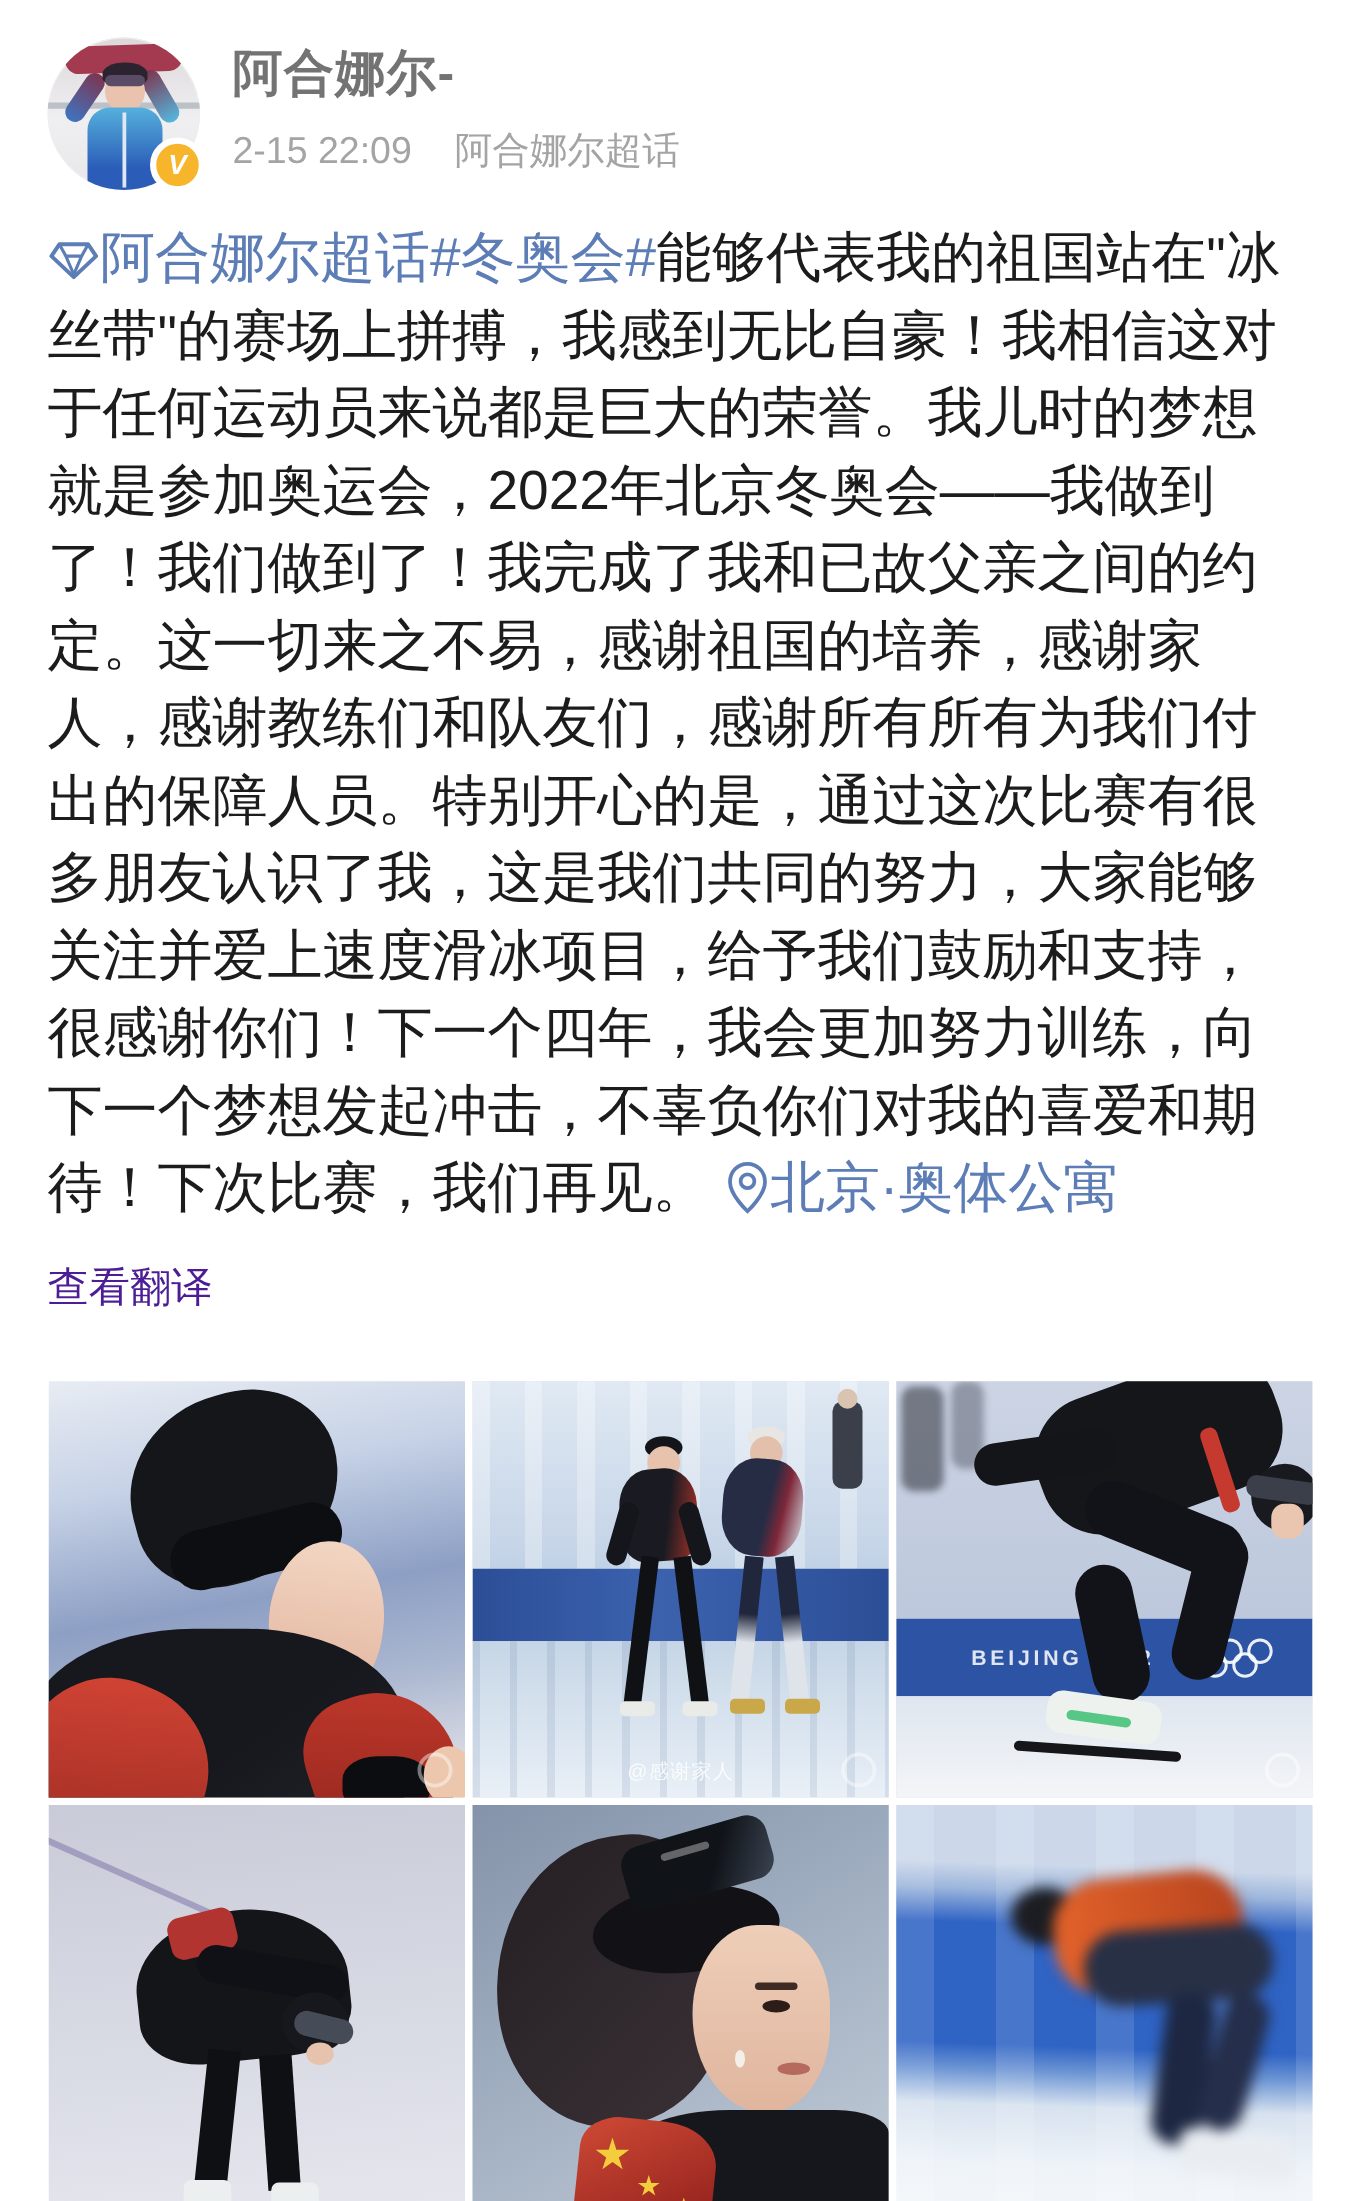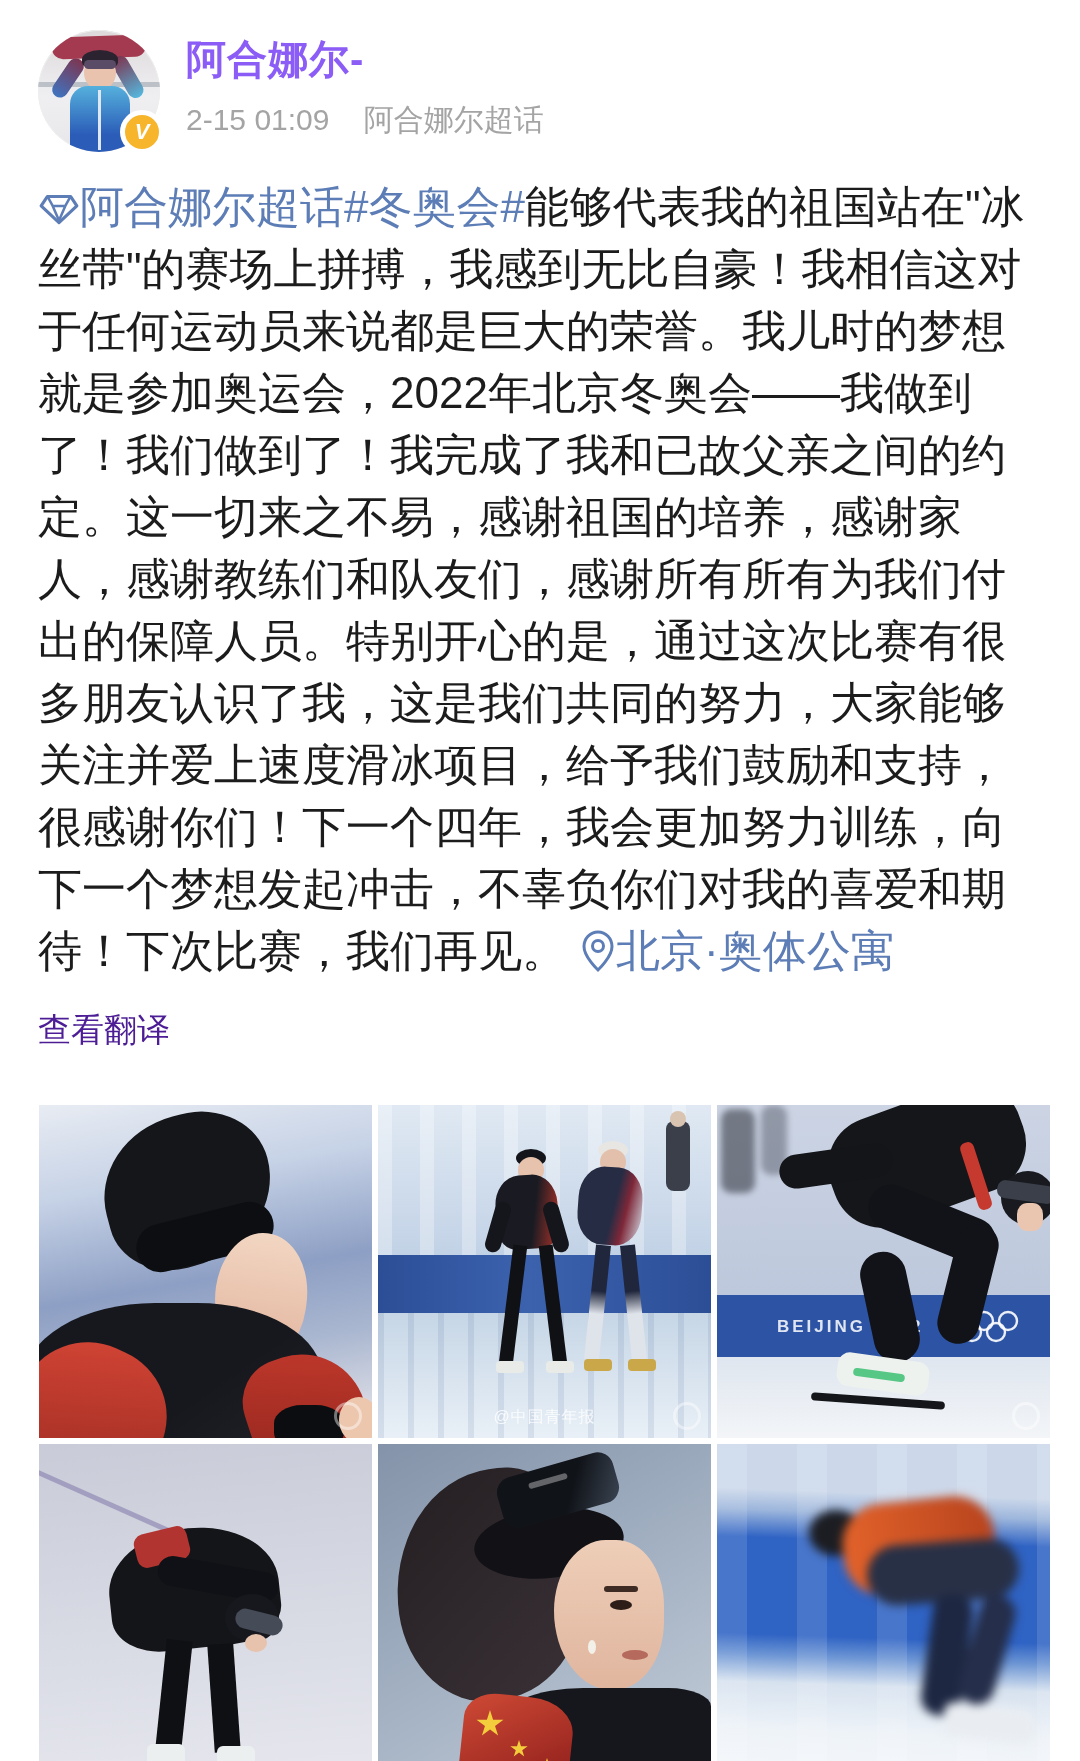--- a/index.html
+++ b/index.html
@@ -17,21 +17,21 @@
   .av-head{position:absolute;top:26px;left:46px;width:32px;height:34px;border-radius:50%;background:#e9c3ae;}
   .av-hair{position:absolute;top:20px;left:44px;width:36px;height:18px;border-radius:50% 50% 30% 30%;background:#2b2430;}
   .av-goggle{position:absolute;top:30px;left:46px;width:32px;height:9px;border-radius:5px;background:#5a4c66;}
   .av-body{position:absolute;top:56px;left:32px;width:60px;height:70px;border-radius:18px 18px 0 0;
     background:linear-gradient(180deg,#55b0dc 0%,#2b5cb8 70%);}
   .av-zip{position:absolute;top:60px;left:60px;width:3px;height:60px;background:#dfe8f2;}
   .v-badge{position:absolute;right:-4px;bottom:-2px;width:34px;height:34px;border-radius:50%;
     background:#f7b52c;border:5px solid #fff;color:#fff;font-weight:bold;font-style:italic;
     display:flex;align-items:center;justify-content:center;font-size:22px;}
   .header-text{margin-left:26px;padding-top:4px;}
-  .username{font-size:40px;line-height:50px;color:#8b5cf6;font-weight:600;letter-spacing:1px;}
+  .username{font-size:40px;line-height:50px;color:#737373;font-weight:600;letter-spacing:1px;}
   .meta{margin-top:16px;font-size:30px;color:#a4a4a4;}
   .meta .src{margin-left:26px;color:#a4a4a4;}
   
   .post-body{margin:24px 34px 0 38px;font-size:44px;line-height:62px;color:#1c1c1c;word-break:break-all;}
   .blue{color:#5d7db6;text-decoration:none;}
   .st-icon svg,.loc-icon svg{vertical-align:-7px;}
   .loc-link{margin-left:14px;text-align:center;}
   .translate{margin:26px 38px 0;font-size:33px;color:#4c1d95;}
   
   .grid{margin:52px 30px 0 39px;display:grid;grid-template-columns:repeat(3,333px);gap:6px;}
@@ -149,21 +149,21 @@
       <div class="av-hair"></div>
       <div class="av-goggle"></div>
       <div class="av-body"></div>
       <div class="av-zip"></div>
     </div>
     <div class="v-badge">V</div>
   </div>
   <div class="header-text">
     <div class="username">阿合娜尔-</div>
     <div class="meta">
-      <span>2-15 01:09</span>
+      <span>2-15 22:09</span>
       <span class="src">阿合娜尔超话</span>
     </div>
   </div>
 </div>
 
 <div class="post-body">
   <span class="blue"><span class="st-icon"><svg width="42" height="42" viewBox="0 0 40 40">
           <path d="M9 9 h22 l6 9 -17 16 -17 -16 z" fill="none" stroke="#5d7db6" stroke-width="3" stroke-linejoin="round"></path>
           <path d="M9 9 l5 9 h12 l5 -9 M14 18 l6 14 6 -14" fill="none" stroke="#5d7db6" stroke-width="2.4" stroke-linejoin="round"></path>
         </svg></span><span>阿合娜尔超话</span></span><span class="blue">#冬奥会#</span><span>能够代表我的祖国站在"冰丝带"的赛场上拼搏，我感到无比自豪！我相信这对于任何运动员来说都是巨大的荣誉。我儿时的梦想就是参加奥运会，2022年北京冬奥会——我做到了！我们做到了！我完成了我和已故父亲之间的约定。这一切来之不易，感谢祖国的培养，感谢家人，感谢教练们和队友们，感谢所有所有为我们付出的保障人员。特别开心的是，通过这次比赛有很多朋友认识了我，这是我们共同的努力，大家能够关注并爱上速度滑冰项目，给予我们鼓励和支持，很感谢你们！下一个四年，我会更加努力训练，向下一个梦想发起冲击，不辜负你们对我的喜爱和期待！下次比赛，我们再见。</span><span class="blue loc-link"><span class="loc-icon"><svg width="36" height="44" viewBox="0 0 36 44">
@@ -206,21 +206,21 @@
     <div class="abs p2-legA2"></div>
     <div class="abs p2-skA1"></div>
     <div class="abs p2-skA2"></div>
     <div class="abs p2-capB"></div>
     <div class="abs p2-headB"></div>
     <div class="abs p2-torsoB"></div>
     <div class="abs p2-legB1"></div>
     <div class="abs p2-legB2"></div>
     <div class="abs p2-skB1"></div>
     <div class="abs p2-skB2"></div>
-    <div class="abs p2-wmtext">@中国青年报</div>
+    <div class="abs p2-wmtext">@感谢家人</div>
     <div class="wm-dot"></div>
   </div>
 
   <div class="photo">
     <div class="abs p3-top"></div>
     <div class="abs p3-blur1"></div>
     <div class="abs p3-blur2"></div>
     <div class="abs p3-board">
       <span class="p3-bantext">BEIJING 2022</span>
       <span class="p3-rings"><svg width="78" height="36" viewBox="0 0 78 36">

